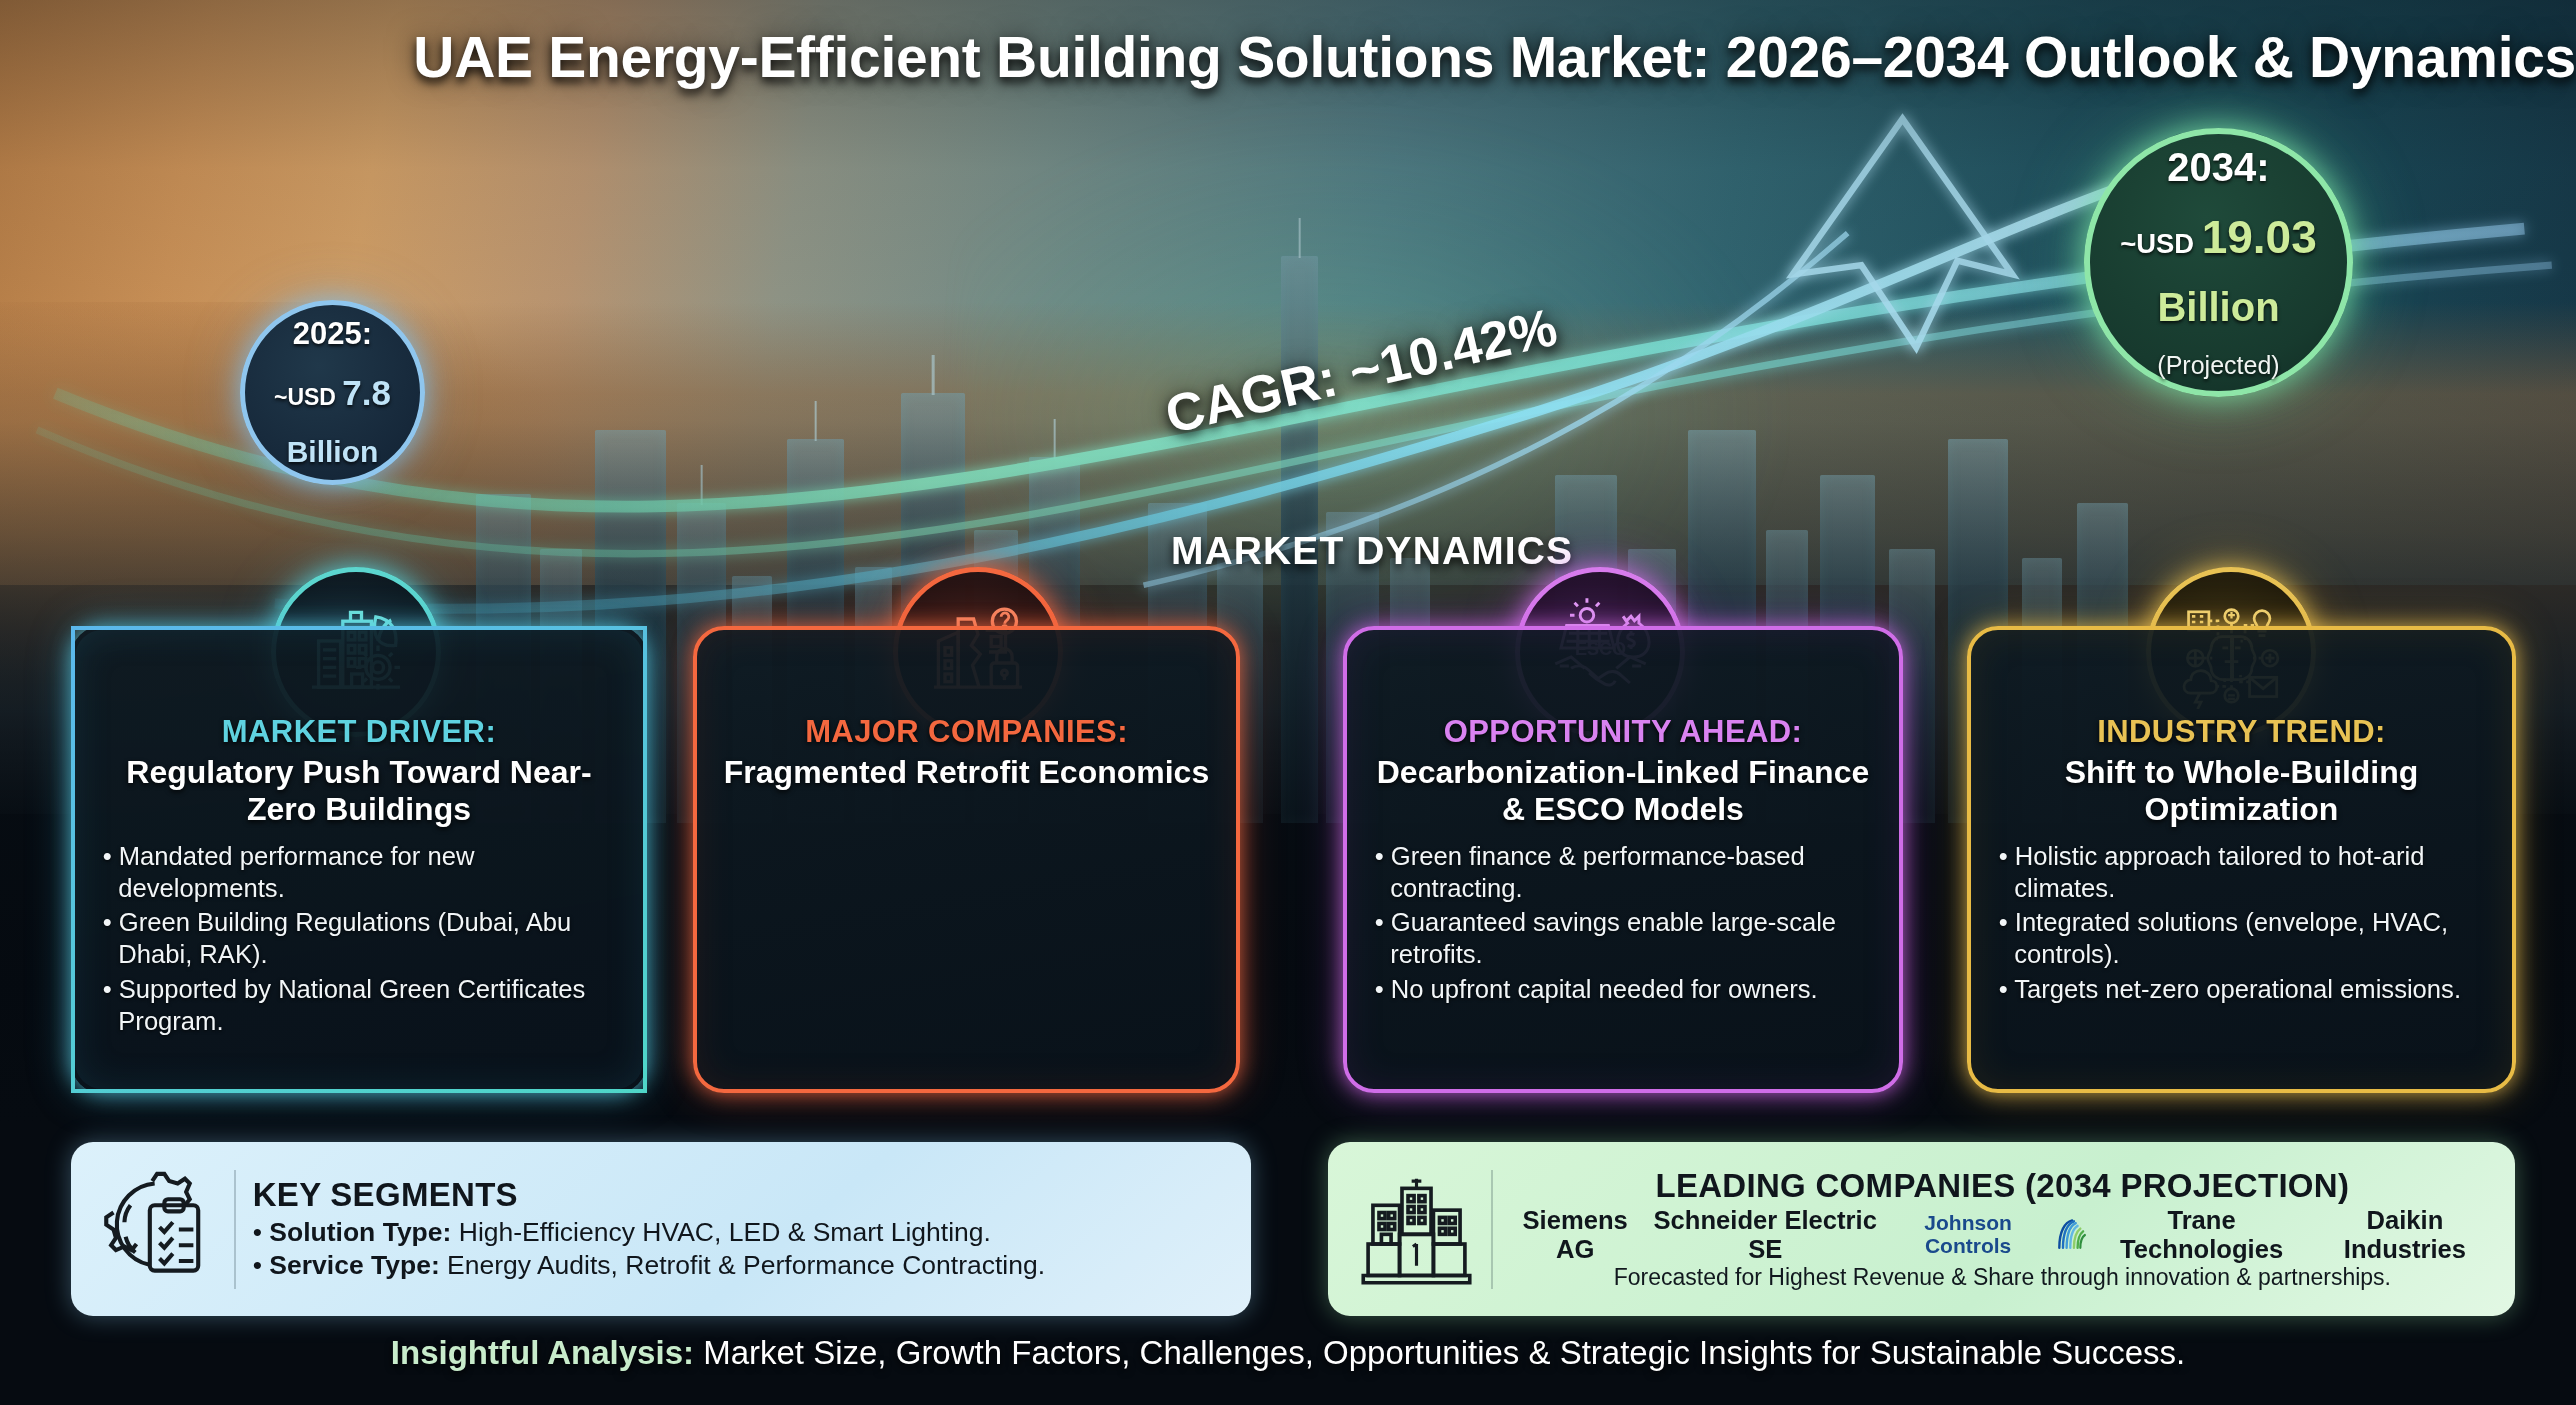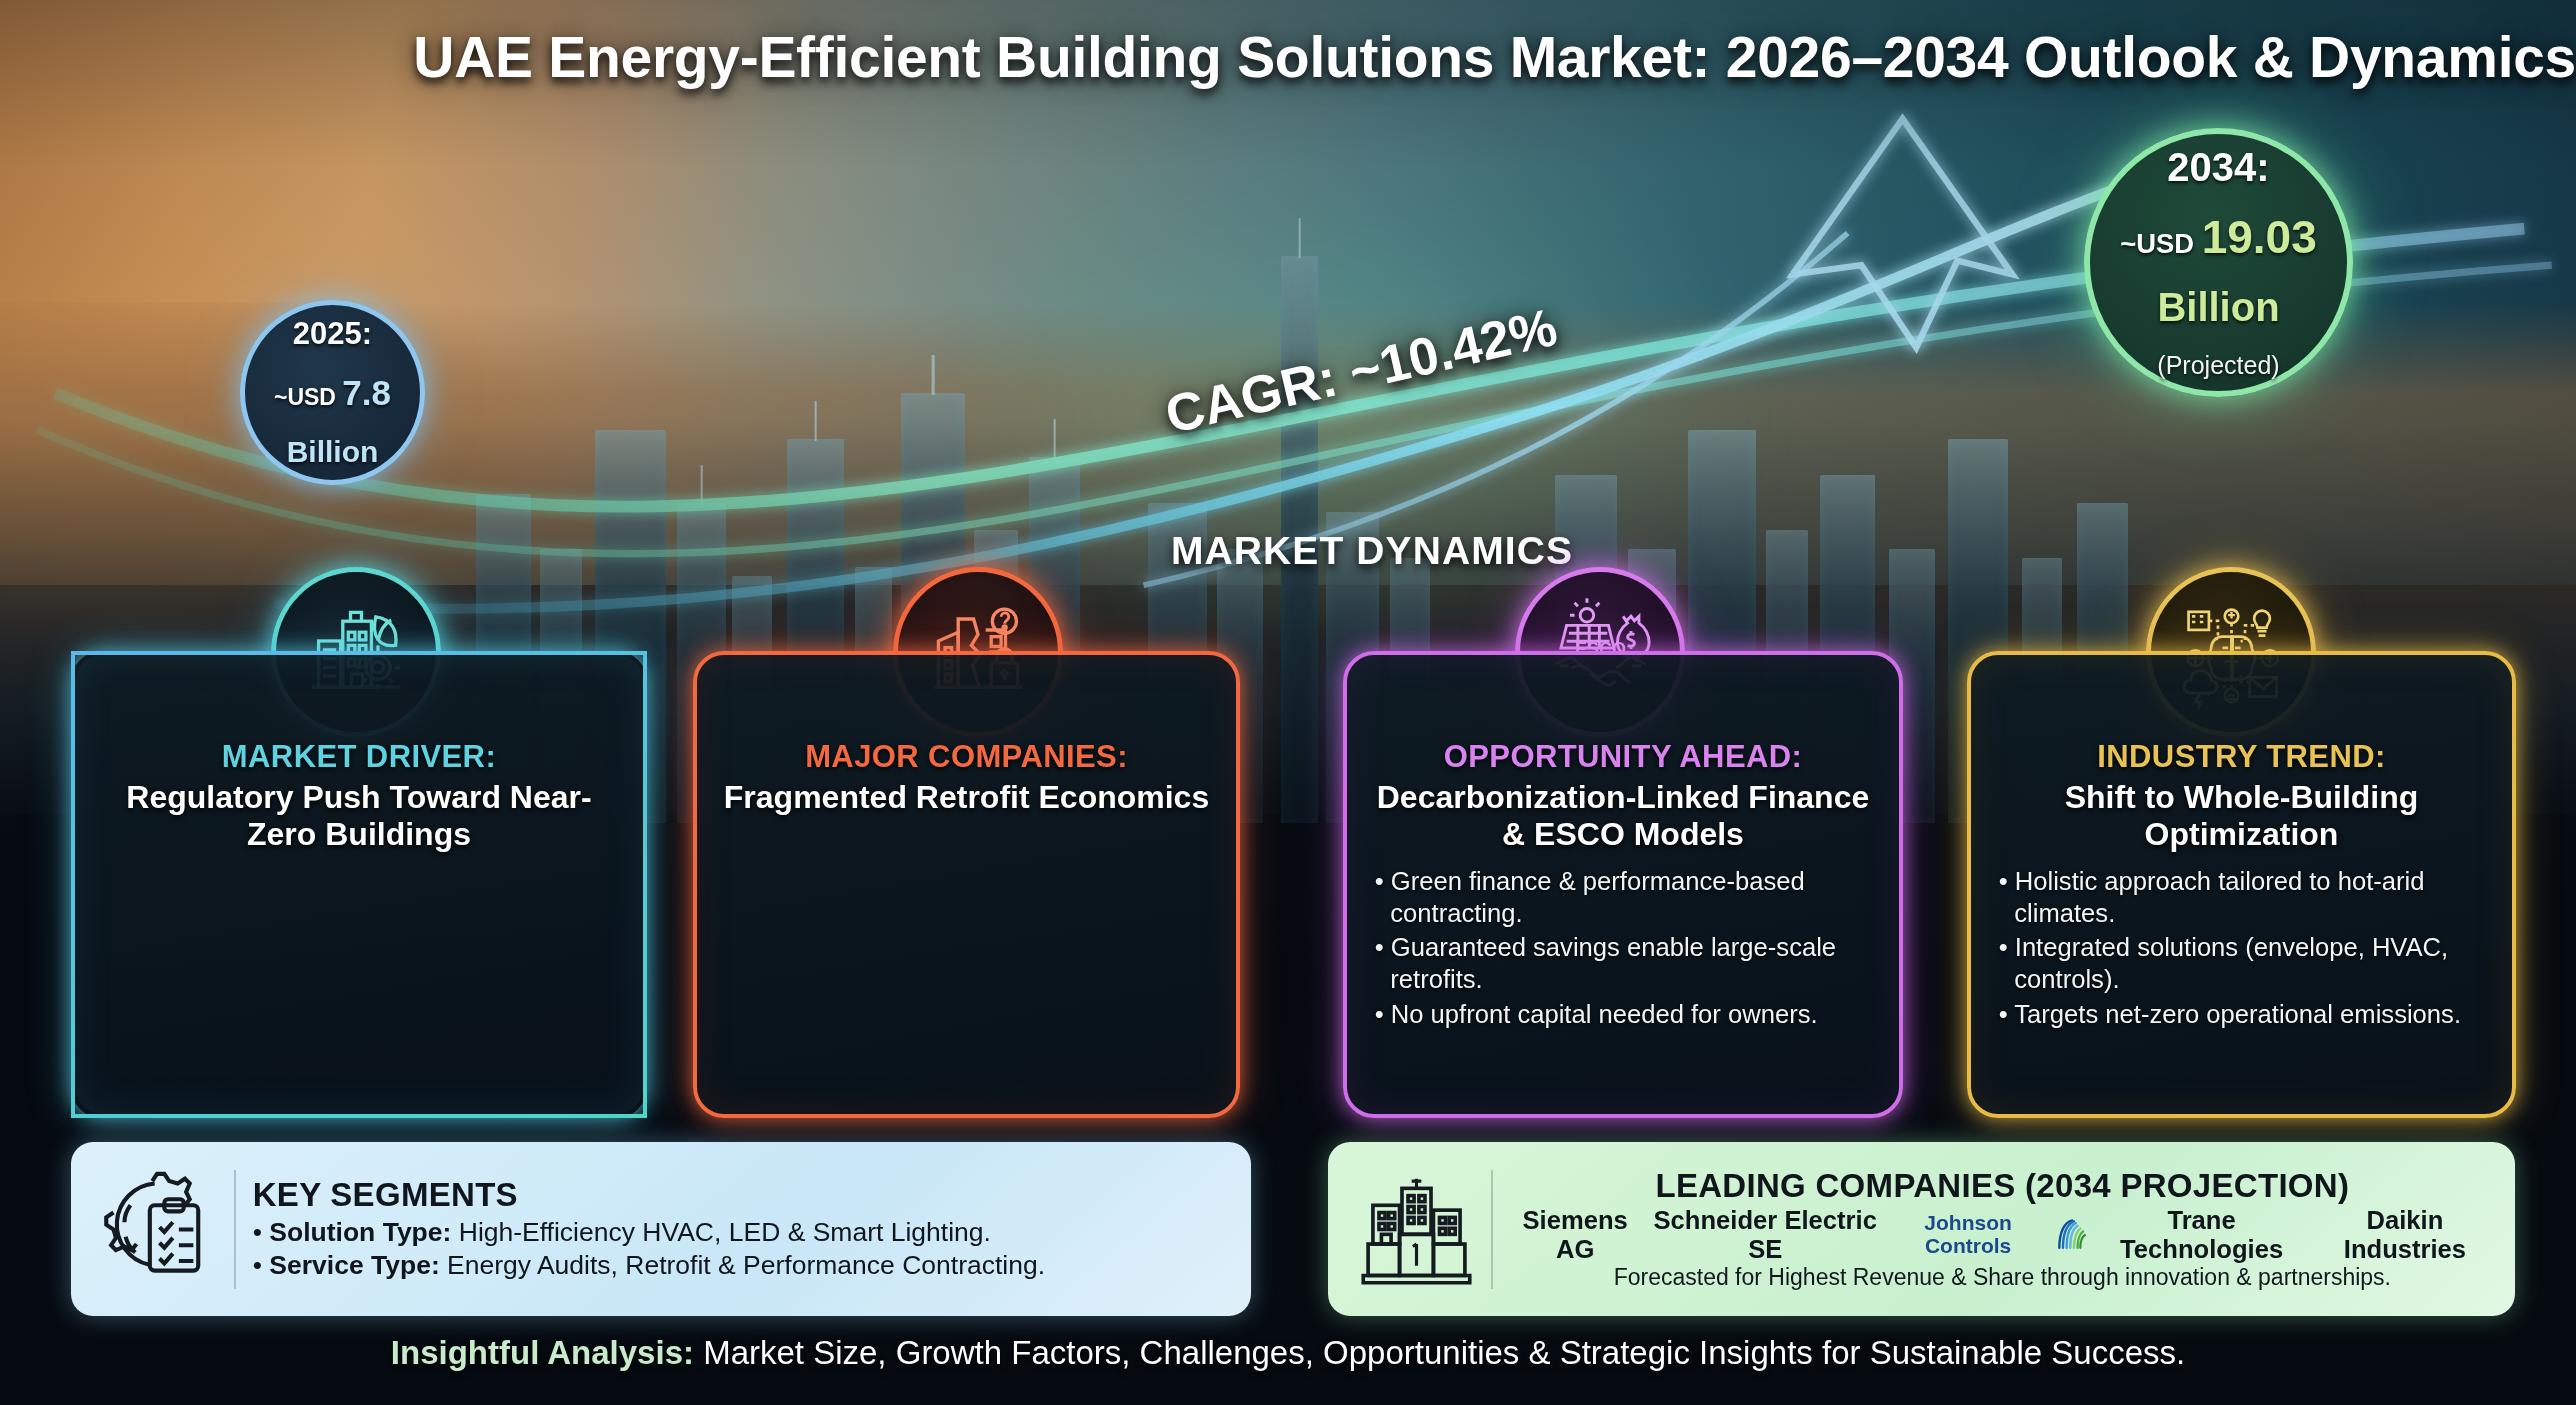--- a/index.html
+++ b/index.html
@@ -110,21 +110,21 @@
     white-space:nowrap;
   }
   .dynamics {
     position:absolute; left:1052px; top:529px; width:640px; text-align:center;
     font-size:39px; font-weight:bold; color:#ffffff; letter-spacing:1.1px;
     text-shadow:0 3.7px 9.1px rgba(0,0,0,0.95);
   }
 
   
   .card {
-    position:absolute; top:651px; height:467px; border-radius:31px;
+    position:absolute; top:626px; height:467px; border-radius:31px;
     background:linear-gradient(170deg, rgba(14,26,34,0.93), rgba(9,18,26,0.97));
     padding:84px 24px 16.5px 24px; text-align:center; overflow:hidden;
   }
   .card-head {
     font-size:31px; font-weight:bold; letter-spacing:0.4px; margin-bottom:3.7px;
     text-shadow:0 1.8px 5.5px rgba(0,0,0,0.9);
   }
   .card-sub {
     font-size:32px; font-weight:bold; color:#ffffff; line-height:1.16; margin-bottom:12.8px;
     text-shadow:0 1.8px 5.5px rgba(0,0,0,0.9);
@@ -381,20 +381,25 @@
       <path d="M66 76h-8v-6" stroke-dasharray="3 3"></path>
       <circle cx="50" cy="88" r="6"></circle>
         <path d="M50 82V74" stroke-dasharray="3 3"></path>
       <path d="M47 88h6M47 91h6" stroke-width="2"></path>
     </svg>
   </div>
 
   <div class="card c1">
     <div class="card-head">MARKET DRIVER:</div>
     <div class="card-sub">Regulatory Push Toward Near-Zero Buildings</div>
+    <ul class="card-list">
+      <li>Mandated performance for new developments.</li>
+      <li>Green Building Regulations (Dubai, Abu Dhabi, RAK).</li>
+      <li>Supported by National Green Certificates Program.</li>
+    </ul>
   </div>
 
   <div class="card c2">
     <div class="card-head">MAJOR COMPANIES:</div>
     <div class="card-sub">Fragmented Retrofit Economics</div>
   </div>
 
   <div class="card c3">
     <div class="card-head">OPPORTUNITY AHEAD:</div>
     <div class="card-sub">Decarbonization-Linked Finance &amp; ESCO Models</div>

